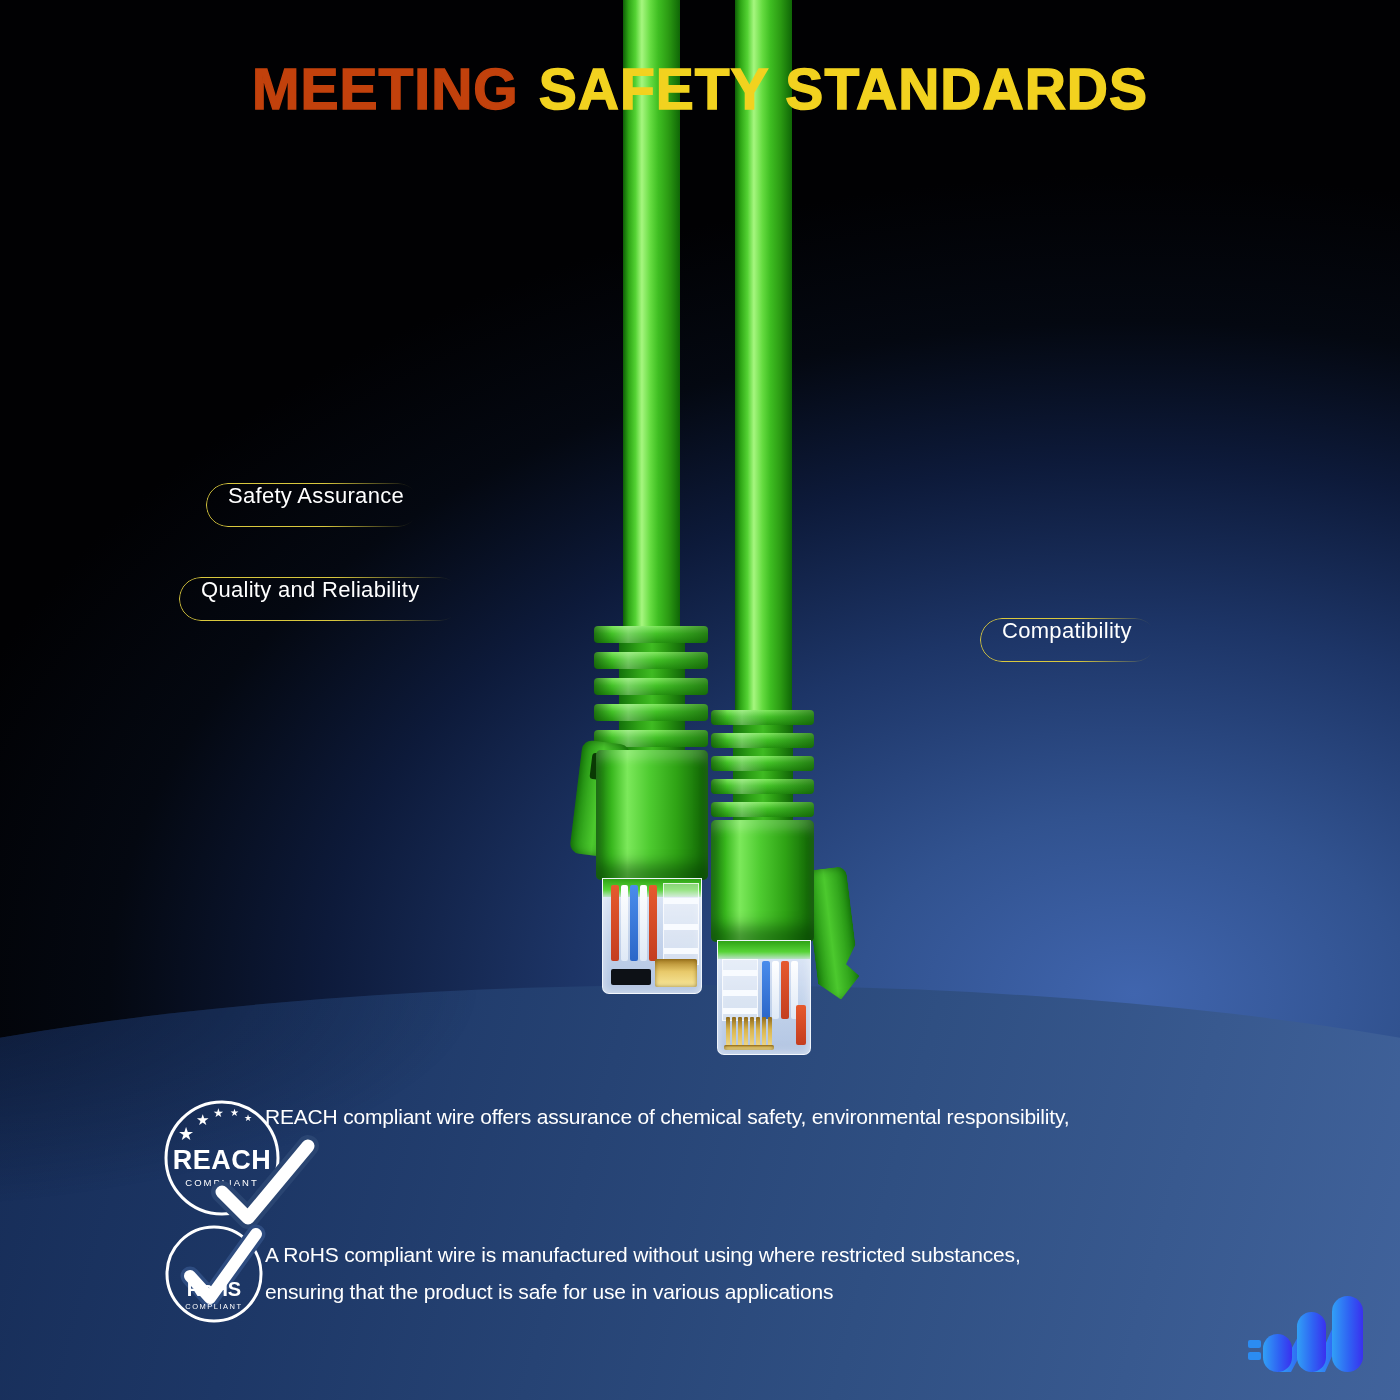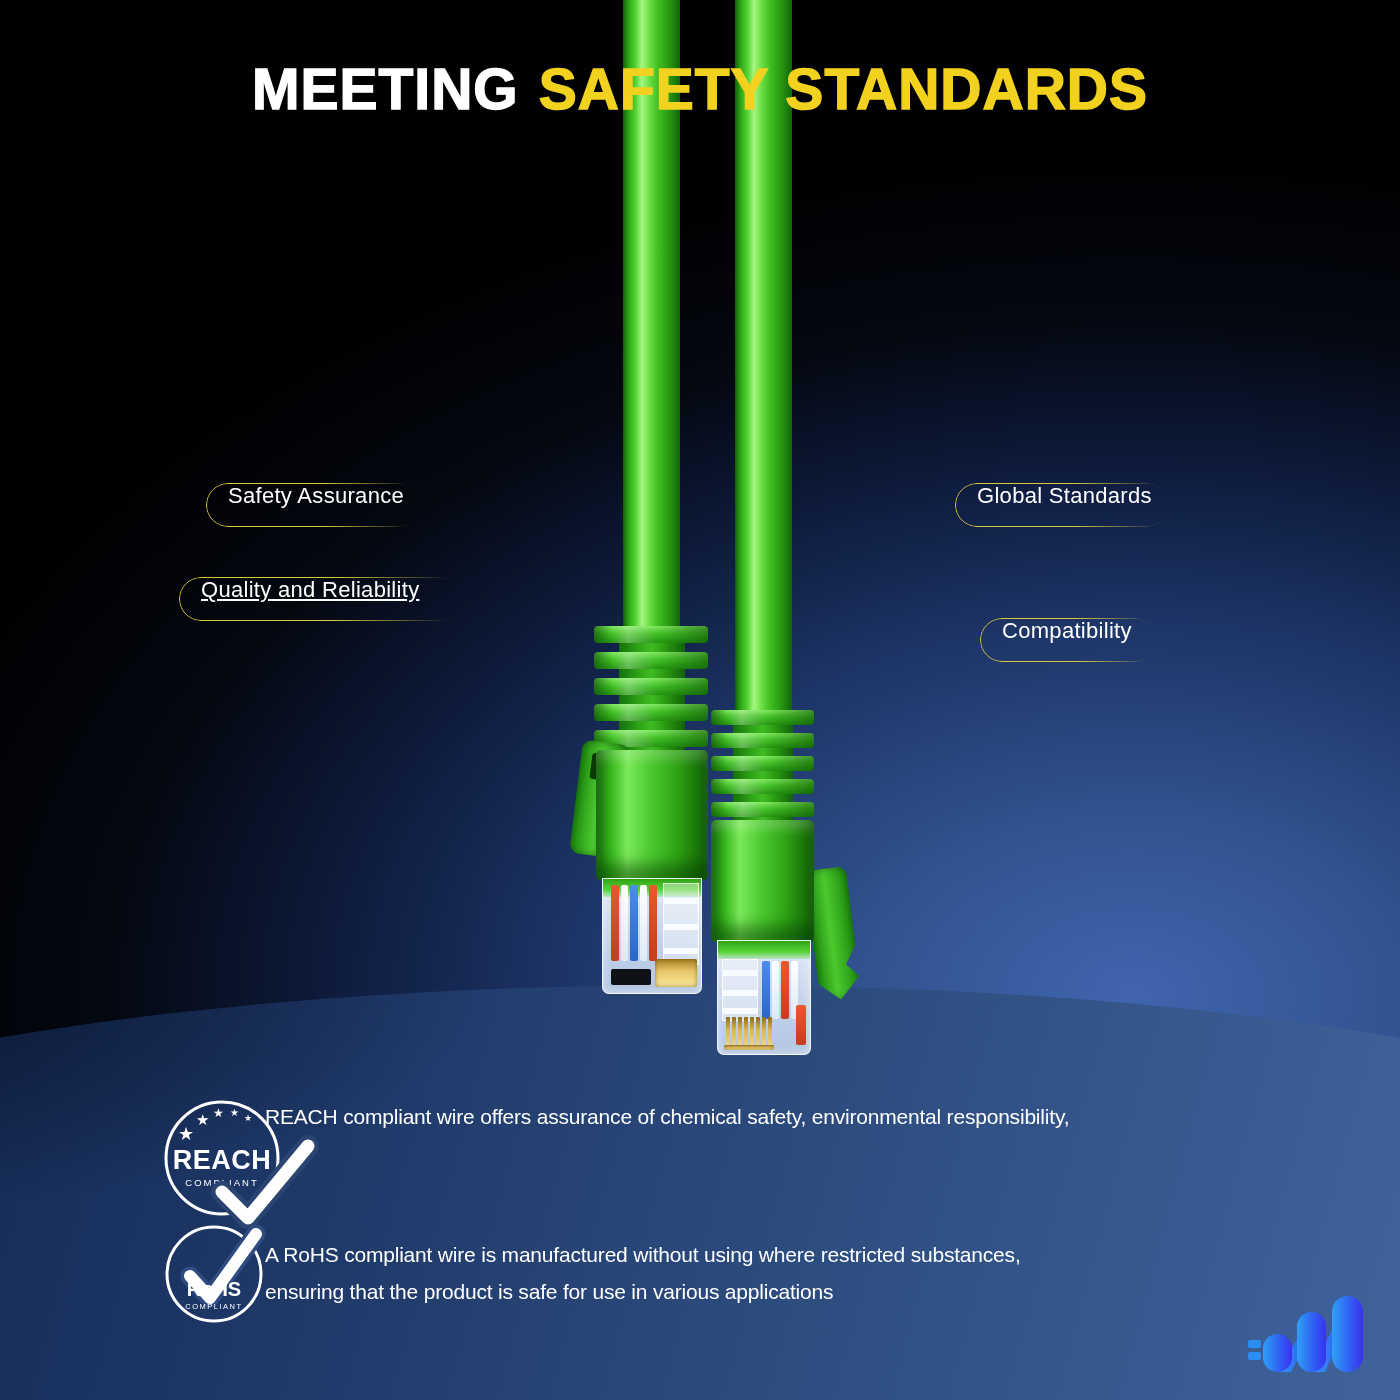--- a/index.html
+++ b/index.html
@@ -24,35 +24,35 @@
     background:
       radial-gradient(900px 320px at 12% 0%, rgba(4,9,24,.6), transparent 70%),
       radial-gradient(700px 300px at 96% 100%, rgba(150,165,190,.22), transparent 70%);
   }
   
   .title{
     position:absolute;top:56px;left:0;width:100%;text-align:center;z-index:6;
     font-size:57px;font-weight:700;letter-spacing:1px;white-space:nowrap;
     -webkit-text-stroke:1.4px currentColor;
   }
-  .title .w1{color:#ffffff;margin-right:20px;}
+  .title .w1{color:#c2410c;margin-right:20px;}
   .title .w2{color:#f2d21f;}
   
   .pill{
     position:absolute;z-index:6;height:44px;border-radius:26px;
     display:flex;align-items:flex-start;padding:0 22px;box-sizing:border-box;
     font-size:22px;letter-spacing:.3px;color:#fff;white-space:nowrap;
   }
   .pill::before{
     content:"";position:absolute;inset:0;border:1.6px solid #d9c83e;border-radius:26px;
     -webkit-mask-image:linear-gradient(90deg,#000 55%,transparent 97%);
             mask-image:linear-gradient(90deg,#000 55%,transparent 97%);
   }
   .pill1{left:206px;top:483px;width:214px;}
-  .pill2{left:179px;top:577px;width:283px;text-decoration:underline;}
+  .pill2{left:179px;top:577px;width:283px;}
   .pill3{left:955px;top:483px;width:214px;}
   .pill4{left:980px;top:574px;width:177px;margin-top:44px;}
   
   .cable{position:absolute;top:0;z-index:4;}
   .cable *{position:absolute;}
   .cable-left{left:594px;width:116px;height:996px;}
   .cable-right{left:710px;width:132px;height:1058px;}
   .wire{
     top:-4px;background:
       linear-gradient(90deg,#0e5f06 0%,#2fa716 10%,#54d234 22%,#a6f67f 33%,#66dc41 48%,#3fbe22 62%,#2b9a13 80%,#0f6606 100%);
@@ -195,23 +195,20 @@
   <div class="title">
     <span class="w1">MEETING</span><span class="w2">SAFETY STANDARDS</span>
   </div>
 
   <div class="pill pill1">
     <span>Safety Assurance</span>
   </div>
   <div class="pill pill2">
     <span>Quality and Reliability</span>
   </div>
-  <div class="pill pill3">
-    <span>Global Standards</span>
-  </div>
   <div class="pill pill4">
     <span>Compatibility</span>
   </div>
 
   <svg class="badge-svg" style="left:158px;top:1092px" width="162" height="138" viewBox="0 0 162 138">
     <circle cx="64" cy="66" r="56" fill="none" stroke="#ffffff" stroke-width="3"></circle>
     <text x="20" y="48" font-size="18" fill="#fff">★</text>
     <text x="38" y="33" font-size="15" fill="#fff">★</text>
     <text x="55" y="25" font-size="12" fill="#fff">★</text>
     <text x="72" y="24" font-size="10" fill="#fff">★</text>

